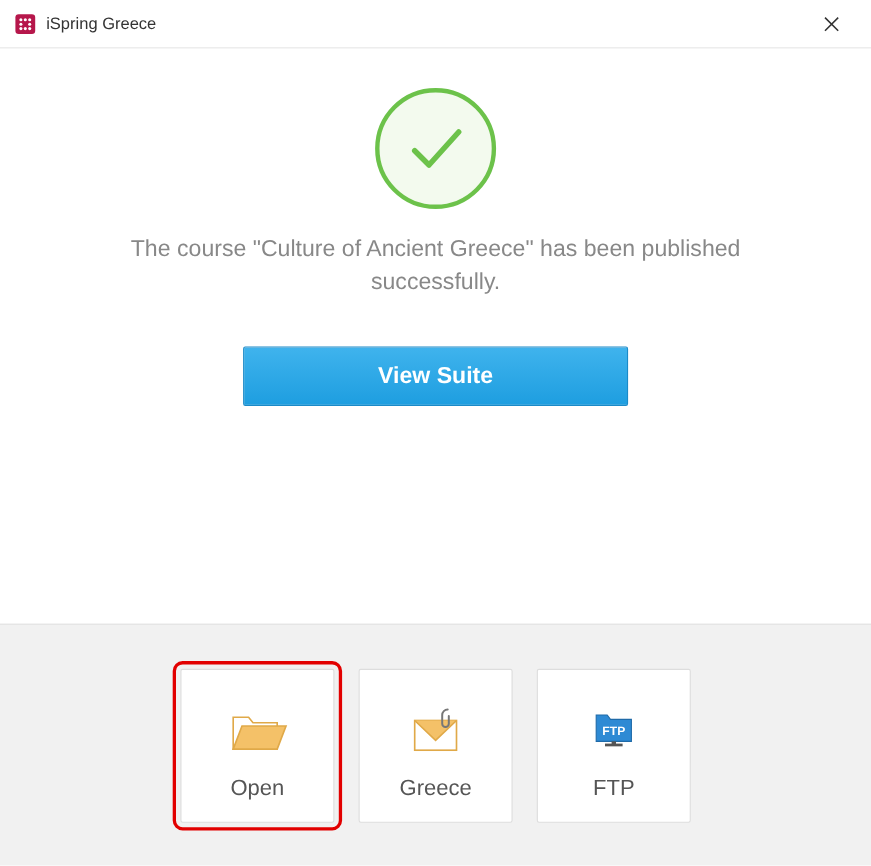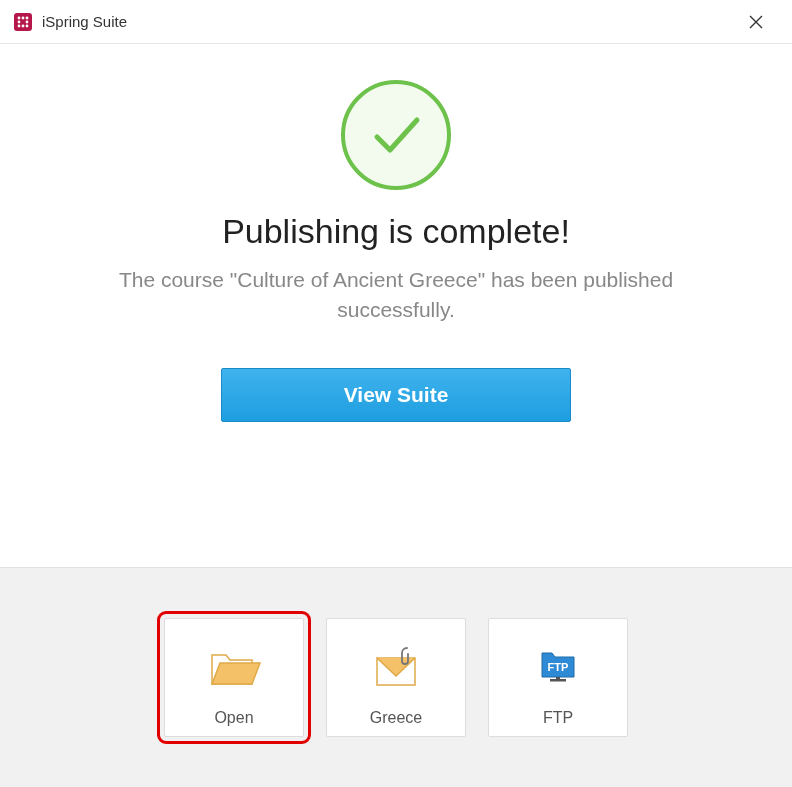--- a/index.html
+++ b/index.html
@@ -88,21 +88,21 @@
       height: 220px;
       background: #f1f1f1;
       border-top: 1px solid #e2e2e2;
       display: flex;
       align-items: center;
       justify-content: center;
       gap: 22px;
     }
     .card {
       width: 140px;
-      height: 119px;
+      height: 140px;
       background: #fff;
       border: 1px solid #ddd;
       border-radius: 2px;
       display: flex;
       flex-direction: column;
       align-items: center;
       justify-content: center;
       padding-top: 10px;
       cursor: pointer;
     }
@@ -112,21 +112,21 @@
     }
     .card .icon-slot {
       width: 56px;
       height: 56px;
       display: flex;
       align-items: center;
       justify-content: center;
     }
     .card .card-label {
       margin-top: 14px;
-      font-size: 16px;
+      font-size: 20px;
       color: #555;
     }
   </style>
 </head>
 <body>
 
 <div class="titlebar">
   <div class="app-icon">
     <svg viewBox="0 0 18 18">
         <g fill="#fff">
@@ -134,35 +134,34 @@
           <circle cx="9" cy="5" r="1.4"></circle>
           <circle cx="13" cy="5" r="1.4"></circle>
           <circle cx="5" cy="9" r="1.4"></circle>
           <circle cx="13" cy="9" r="1.4"></circle>
           <circle cx="5" cy="13" r="1.4"></circle>
           <circle cx="9" cy="13" r="1.4"></circle>
           <circle cx="13" cy="13" r="1.4"></circle>
         </g>
       </svg>
   </div>
-  <div class="app-title">iSpring Suite</div>
+  <div class="app-title">iSpring Greece</div>
   <div class="close">
     <svg viewBox="0 0 14 14">
         <path d="M1 1 L13 13 M13 1 L1 13" stroke="#333" stroke-width="1.4" fill="none"></path>
       </svg>
   </div>
 </div>
 
 <div class="main">
   <div class="check-circle">
     <svg viewBox="0 0 58 58">
         <path d="M10 31 L23 44 L50 14" stroke="#6cc24a" stroke-width="5" fill="none" stroke-linecap="round" stroke-linejoin="round"></path>
       </svg>
   </div>
-  <div class="heading">Publishing is complete!</div>
   <div class="subtext">The course "Culture of Ancient Greece" has been published successfully.</div>
   <button class="view-btn">View Suite</button>
 </div>
 
 <div class="bottom">
 
   <div class="card highlight">
     <div class="icon-slot">
       <svg viewBox="0 0 56 56">
         <path d="M6 16 h14 l4 5 h22 v24 H6 Z" fill="#fff" stroke="#e0a948" stroke-width="1.5"></path>

